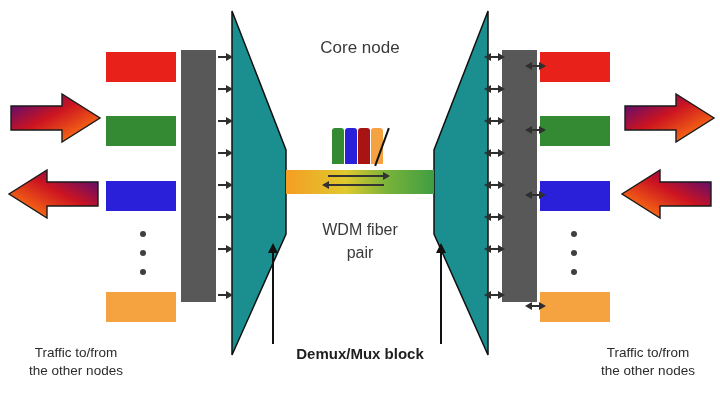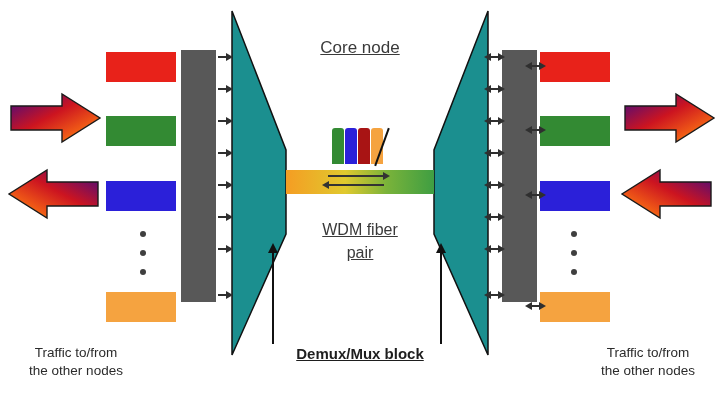--- a/index.html
+++ b/index.html
@@ -44,21 +44,21 @@
 
   
   .dotcol{position:absolute;display:flex;flex-direction:column;gap:13px;}
   .dot{width:6px;height:6px;border-radius:50%;background:#3f3f3f;}
 
   
   .specbar{position:absolute;width:12px;height:36px;top:128px;border-radius:3px 3px 0 0;}
   .spec-slash{position:absolute;left:381px;top:127px;width:2px;height:40px;background:#111;transform:rotate(20deg);}
 
   
-  .lbl{position:absolute;color:#3a3a3a;text-align:center;text-decoration:underline;}
+  .lbl{position:absolute;color:#3a3a3a;text-align:center;}
   .core-lbl{left:280px;top:38px;width:160px;font-size:17px;}
   .fiber-lbl{left:285px;top:218px;width:150px;font-size:16px;line-height:23px;}
   .mux-lbl{left:262px;top:345px;width:196px;font-size:15px;font-weight:600;color:#1e1e1e;}
   .caption{position:absolute;top:344px;width:148px;font-size:13.5px;line-height:18px;color:#2b2b2b;text-align:center;}
   .caption.left{left:2px;}
   .caption.right{left:574px;}
 </style>
 </head>
 <body>
 

